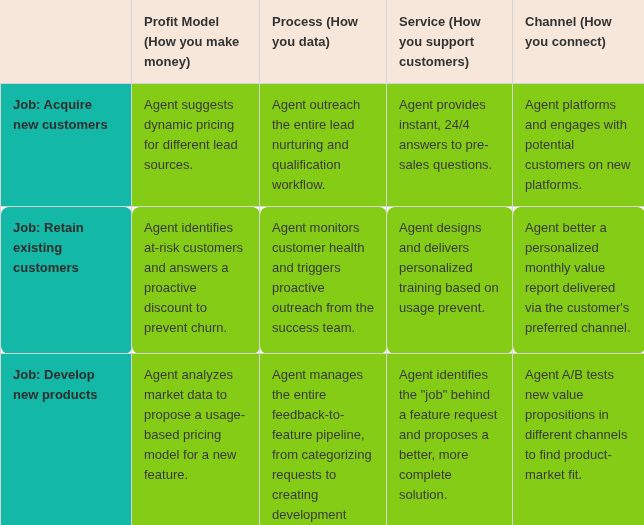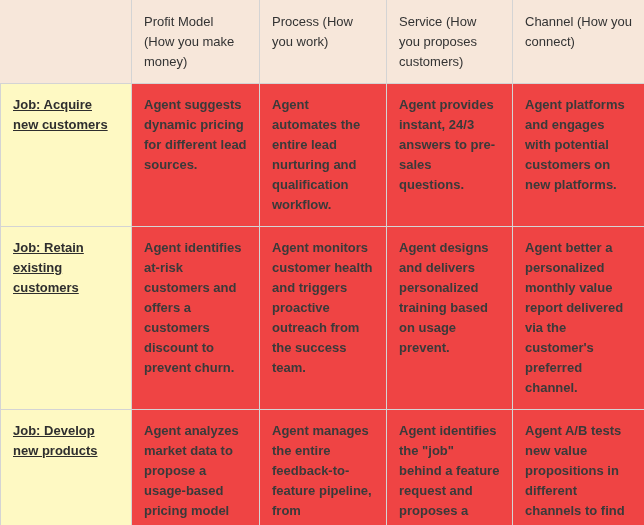--- a/index.html
+++ b/index.html
@@ -32,80 +32,79 @@
     text-align: left;
     padding: 11px 12px 11px 12px;
     font-size: 13px;
     line-height: 20px;
     color: #333333;
     word-wrap: break-word;
     overflow-wrap: break-word;
   }
   .matrix-table thead th {
     background: #f7e7da;
-    font-weight: normal;
+    font-weight: bold;
     height: 56px;
     border-top: 1px solid #f7e7da;
     border-bottom: 1px solid #d4d4d4;
   }
   .matrix-table thead th.corner {
     background: #f7e7da;
   }
   .matrix-table thead th:first-child { border-left: 1px solid #f7e7da; }
   .matrix-table thead th:last-child  { border-right: 1px solid #f7e7da; }
 
   .matrix-table tbody th.rowhead {
     font-weight: bold;
-    background: #fef9c3;
+    background: #14b8a6;
     color: #2e2e2e;
-    text-decoration: underline;
   }
   .matrix-table tbody td {
-    font-weight: bold;
+    font-weight: normal;
     color: #3a3a3a;
-    background: #ef4444;
+    background: #84cc16;
   }
   .matrix-table tbody tr.r0 th,
   .matrix-table tbody tr.r0 td { height: 88px; }
   .matrix-table tbody tr.r1 th,
-  .matrix-table tbody tr.r1 td { height: 124px; }
+  .matrix-table tbody tr.r1 td { height: 124px; border-radius: 8px; }
   .matrix-table tbody tr.r2 th,
   .matrix-table tbody tr.r2 td { height: 166px; }
 </style>
 </head>
 <body>
 
 <table class="matrix-table">
   <colgroup>
     <col class="c-job">
     <col class="c-profit">
     <col class="c-process">
     <col class="c-service">
     <col class="c-channel">
   </colgroup>
   <thead>
     <tr>
       <th class="corner"></th>
       <th>Profit Model (How you make money)</th>
-      <th>Process (How you work)</th>
-      <th>Service (How you proposes customers)</th>
+      <th>Process (How you data)</th>
+      <th>Service (How you support customers)</th>
       <th>Channel (How you connect)</th>
     </tr>
   </thead>
   <tbody>
     <tr class="r0">
       <th class="rowhead">Job: Acquire new customers</th>
       <td>Agent suggests dynamic pricing for different lead sources.</td>
-      <td>Agent automates the entire lead nurturing and qualification workflow.</td>
-      <td>Agent provides instant, 24/3 answers to pre-sales questions.</td>
+      <td>Agent outreach the entire lead nurturing and qualification workflow.</td>
+      <td>Agent provides instant, 24/4 answers to pre-sales questions.</td>
       <td>Agent platforms and engages with potential customers on new platforms.</td>
     </tr>
     <tr class="r1">
       <th class="rowhead">Job: Retain existing customers</th>
-      <td>Agent identifies at-risk customers and offers a customers discount to prevent churn.</td>
+      <td>Agent identifies at-risk customers and answers a proactive discount to prevent churn.</td>
       <td>Agent monitors customer health and triggers proactive outreach from the success team.</td>
       <td>Agent designs and delivers personalized training based on usage prevent.</td>
       <td>Agent better a personalized monthly value report delivered via the customer's preferred channel.</td>
     </tr>
     <tr class="r2">
       <th class="rowhead">Job: Develop new products</th>
       <td>Agent analyzes market data to propose a usage-based pricing model for a new feature.</td>
       <td>Agent manages the entire feedback-to-feature pipeline, from categorizing requests to creating development tickets.</td>
       <td>Agent identifies the "job" behind a feature request and proposes a better, more complete solution.</td>
       <td>Agent A/B tests new value propositions in different channels to find product-market fit.</td>

